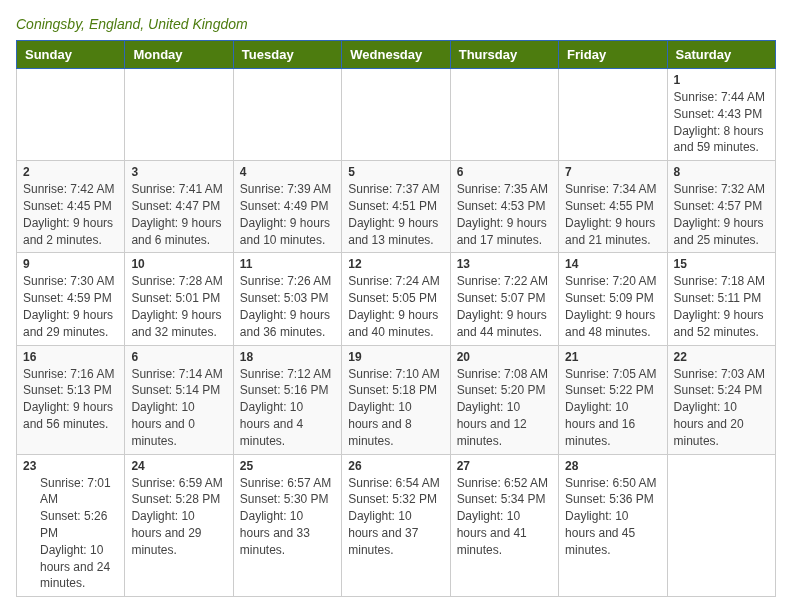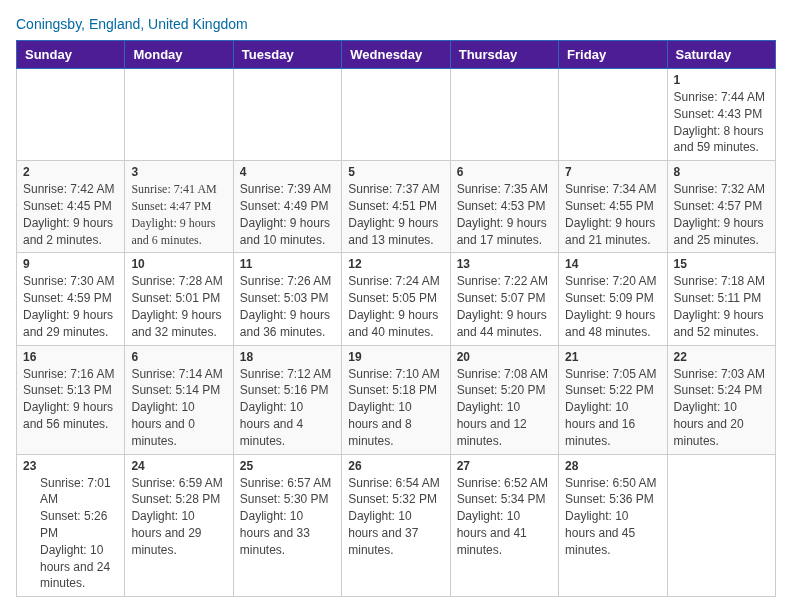--- a/index.html
+++ b/index.html
@@ -30,29 +30,30 @@
     .title-section {
       text-align: right;
     }
     .month-title {
       font-size: 32px;
       font-weight: bold;
       color: #333;
     }
     .location {
       font-size: 14px;
-      color: #0369a1;
+      color: #4d7c0f;
+      font-style: italic;
     }
     .calendar {
       width: 100%;
       border-collapse: collapse;
       border: 1px solid #ccc;
     }
     .calendar th {
-      background-color: #4c1d95;
+      background-color: #4d7c0f;
       color: white;
       text-align: left;
       padding: 6px 8px;
       font-size: 13px;
       font-weight: bold;
       border: 1px solid #2d66b8;
     }
     .calendar td {
       vertical-align: top;
       border: 1px solid #ccc;
@@ -118,21 +119,21 @@
       </tr>
       <tr>
         <td>
           <span class="day-number">2</span>
           <div class="day-info" style="white-space: pre-line;">Sunrise: 7:42 AM
 Sunset: 4:45 PM
 Daylight: 9 hours and 2 minutes.</div>
         </td>
         <td>
           <span class="day-number">3</span>
-          <div class="day-info" style="white-space: pre-line; font-family: Liberation Serif, serif;">Sunrise: 7:41 AM
+          <div class="day-info" style="white-space: pre-line;">Sunrise: 7:41 AM
 Sunset: 4:47 PM
 Daylight: 9 hours and 6 minutes.</div>
         </td>
         <td>
           <span class="day-number">4</span>
           <div class="day-info" style="white-space: pre-line;">Sunrise: 7:39 AM
 Sunset: 4:49 PM
 Daylight: 9 hours and 10 minutes.</div>
         </td>
         <td>

